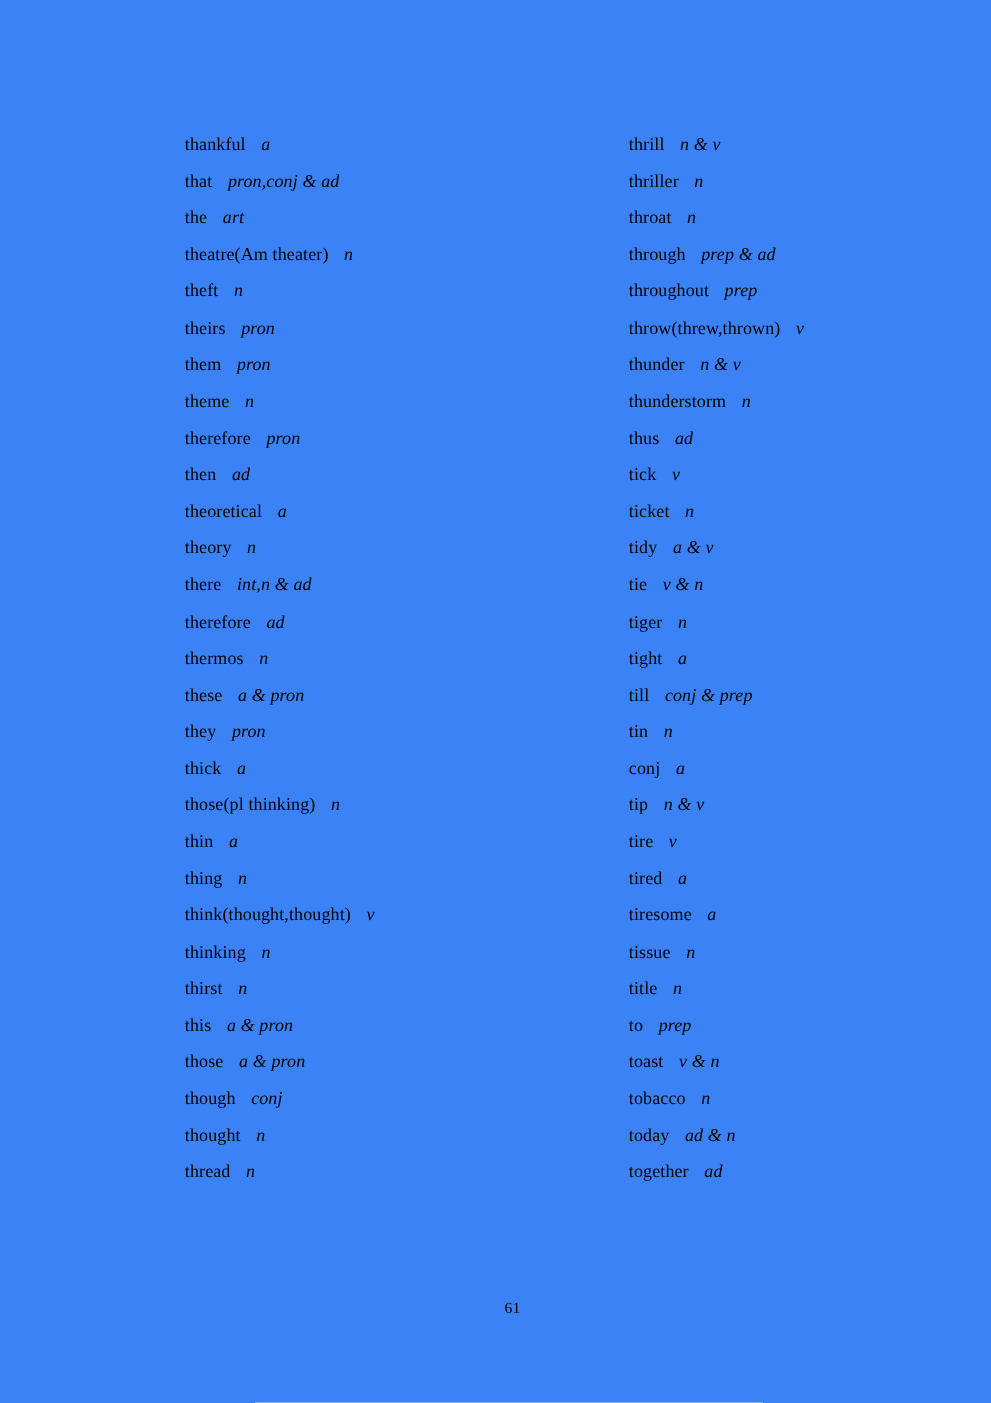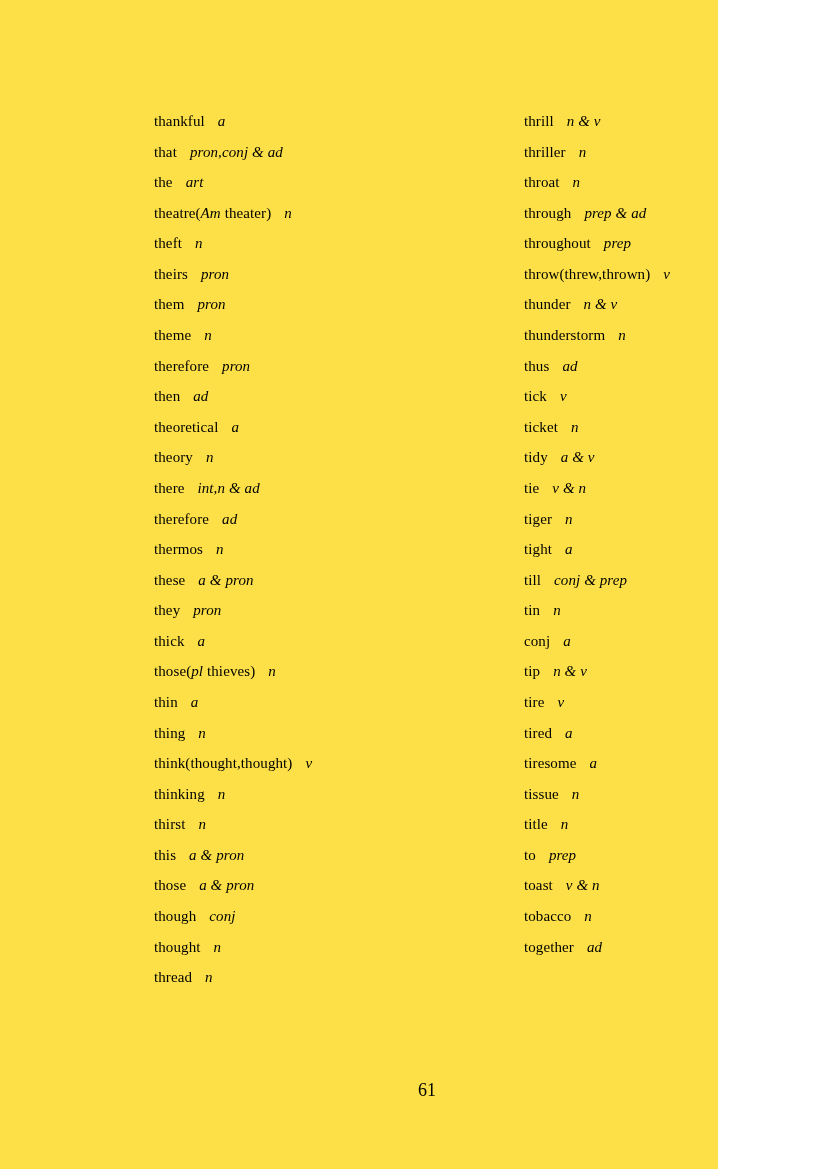--- a/index.html
+++ b/index.html
@@ -2,23 +2,23 @@
 <html><head>
 <meta charset="utf-8">
 <style>
   html, body {
     margin: 0;
     padding: 0;
     background: #ffffff;
   }
   .page {
     position: relative;
-    width: 718px;
+    width: 826px;
     height: 1169px;
-    background: #fde047;
+    background: #3b82f6;
     color: #000000;
     font-family: "Liberation Serif", "DejaVu Serif", serif;
     overflow: hidden;
   }
   .col {
     position: absolute;
     top: 106px;
   }
   .col-left  { left: 154px; }
   .col-right { left: 480px; margin-left: 44px; }
@@ -26,28 +26,28 @@
     height: 30.58px;
     line-height: 30.58px;
     font-size: 15px;
     white-space: nowrap;
     letter-spacing: 0.1px;
   }
   .entry .pos {
     font-style: italic;
     margin-left: 13px;
   }
-  .itl { font-style: italic; }
+  .itl { }
   .page-number {
     position: absolute;
     top: 1082px;
     left: 377px;
     width: 100px;
     text-align: center;
-    font-size: 18px;
+    font-size: 13px;
     line-height: 16px;
   }
 </style>
 </head>
 <body>
 
 <div class="page">
   <div class="col col-left" id="col-left">
       <div class="entry"><span class="word"><span>thankful</span></span><span class="pos">a</span></div>
       <div class="entry"><span class="word"><span>that</span></span><span class="pos">pron,conj &amp; ad</span></div>
@@ -60,21 +60,21 @@
       <div class="entry"><span class="word"><span>therefore</span></span><span class="pos">pron</span></div>
       <div class="entry"><span class="word"><span>then</span></span><span class="pos">ad</span></div>
       <div class="entry"><span class="word"><span>theoretical</span></span><span class="pos">a</span></div>
       <div class="entry"><span class="word"><span>theory</span></span><span class="pos">n</span></div>
       <div class="entry"><span class="word"><span>there</span></span><span class="pos">int,n &amp; ad</span></div>
       <div class="entry"><span class="word"><span>therefore</span></span><span class="pos">ad</span></div>
       <div class="entry"><span class="word"><span>thermos</span></span><span class="pos">n</span></div>
       <div class="entry"><span class="word"><span>these</span></span><span class="pos">a &amp; pron</span></div>
       <div class="entry"><span class="word"><span>they</span></span><span class="pos">pron</span></div>
       <div class="entry"><span class="word"><span>thick</span></span><span class="pos">a</span></div>
-      <div class="entry"><span class="word"><span>those(</span><span class="itl">pl</span><span> thieves)</span></span><span class="pos">n</span></div>
+      <div class="entry"><span class="word"><span>those(</span><span class="itl">pl</span><span> thinking)</span></span><span class="pos">n</span></div>
       <div class="entry"><span class="word"><span>thin</span></span><span class="pos">a</span></div>
       <div class="entry"><span class="word"><span>thing</span></span><span class="pos">n</span></div>
       <div class="entry"><span class="word"><span>think(thought,thought)</span></span><span class="pos">v</span></div>
       <div class="entry"><span class="word"><span>thinking</span></span><span class="pos">n</span></div>
       <div class="entry"><span class="word"><span>thirst</span></span><span class="pos">n</span></div>
       <div class="entry"><span class="word"><span>this</span></span><span class="pos">a &amp; pron</span></div>
       <div class="entry"><span class="word"><span>those</span></span><span class="pos">a &amp; pron</span></div>
       <div class="entry"><span class="word"><span>though</span></span><span class="pos">conj</span></div>
       <div class="entry"><span class="word"><span>thought</span></span><span class="pos">n</span></div>
       <div class="entry"><span class="word"><span>thread</span></span><span class="pos">n</span></div>
@@ -100,16 +100,17 @@
       <div class="entry"><span class="word"><span>conj</span></span><span class="pos">a</span></div>
       <div class="entry"><span class="word"><span>tip</span></span><span class="pos">n &amp; v</span></div>
       <div class="entry"><span class="word"><span>tire</span></span><span class="pos">v</span></div>
       <div class="entry"><span class="word"><span>tired</span></span><span class="pos">a</span></div>
       <div class="entry"><span class="word"><span>tiresome</span></span><span class="pos">a</span></div>
       <div class="entry"><span class="word"><span>tissue</span></span><span class="pos">n</span></div>
       <div class="entry"><span class="word"><span>title</span></span><span class="pos">n</span></div>
       <div class="entry"><span class="word"><span>to</span></span><span class="pos">prep</span></div>
       <div class="entry"><span class="word"><span>toast</span></span><span class="pos">v &amp; n</span></div>
       <div class="entry"><span class="word"><span>tobacco</span></span><span class="pos">n</span></div>
+      <div class="entry"><span class="word"><span>today</span></span><span class="pos">ad &amp; n</span></div>
       <div class="entry"><span class="word"><span>together</span></span><span class="pos">ad</span></div>
     </div>
   <div class="page-number">61</div>
 </div>
 
 </body></html>

